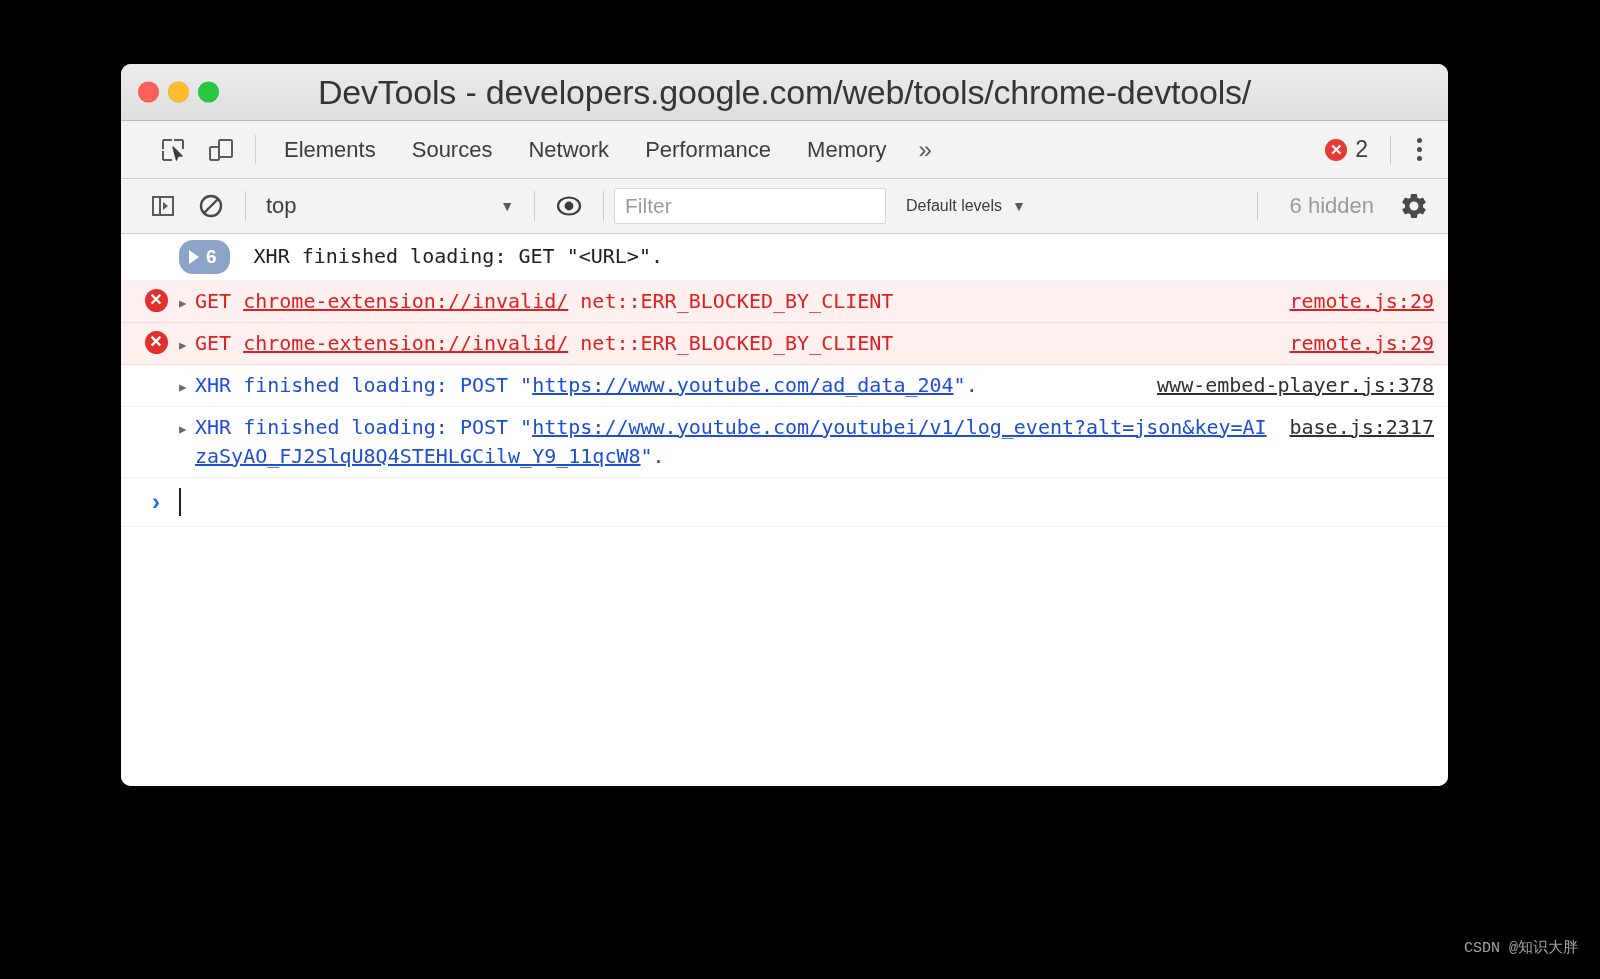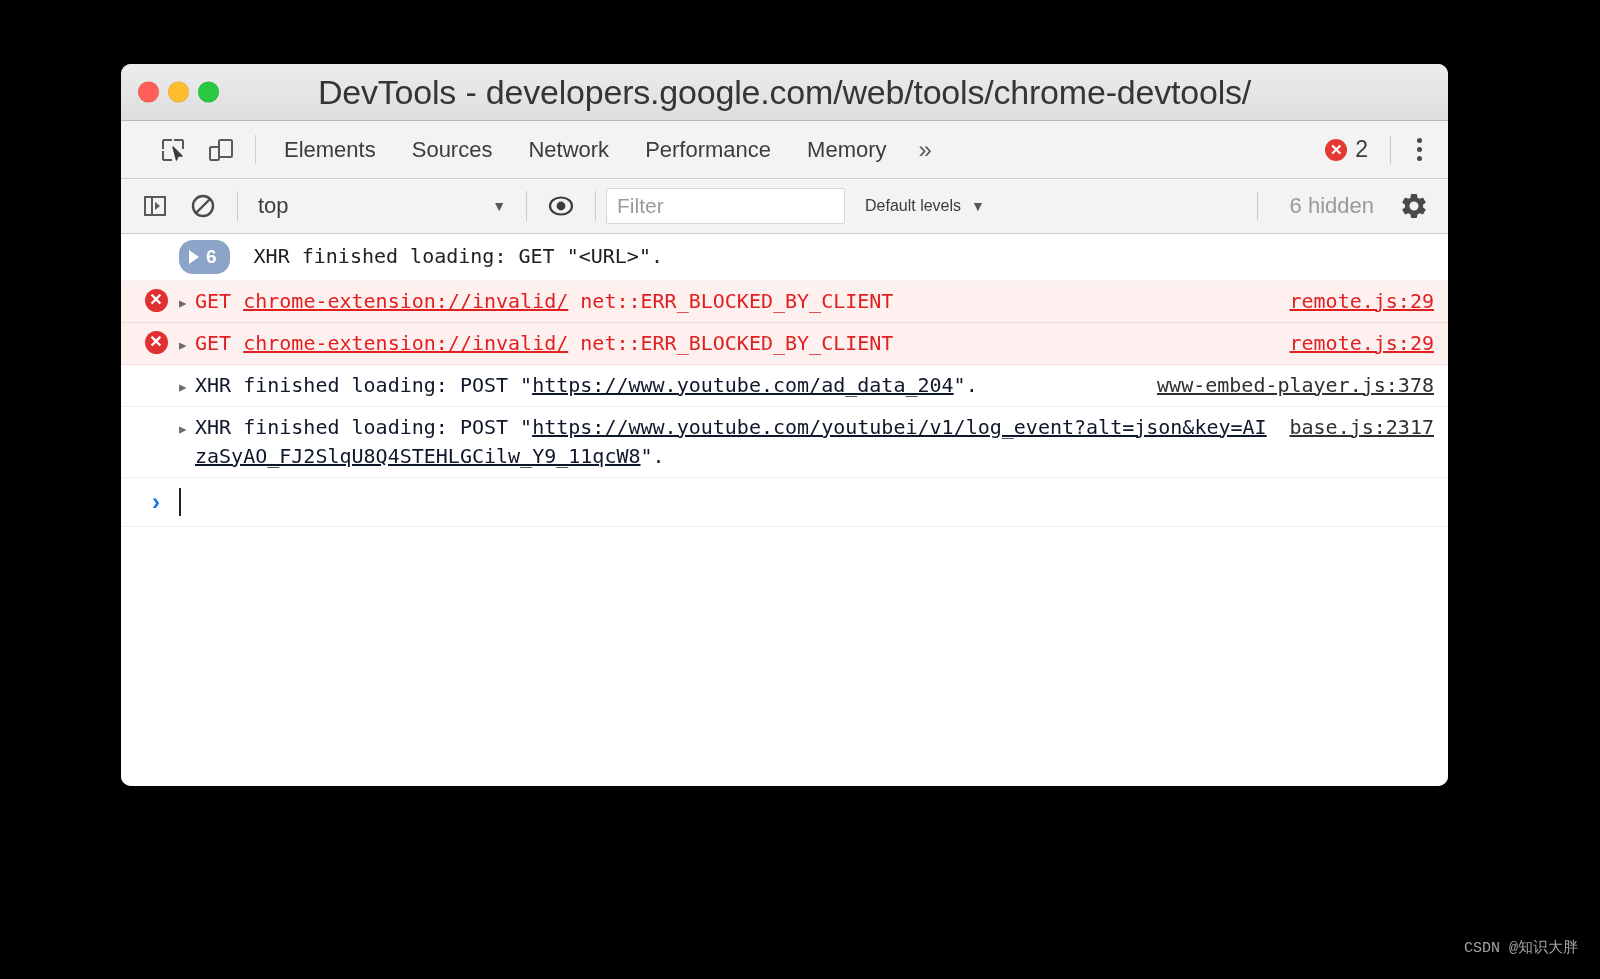--- a/index.html
+++ b/index.html
@@ -82,32 +82,32 @@
   .vsep { width: 1px; height: 28px; background: #c8c8c8; margin: 0 10px; }
   .kebab { display: flex; flex-direction: column; gap: 4px; padding: 0 16px; cursor: default; }
   .kebab i { width: 5px; height: 5px; background: #4a4a4a; border-radius: 50%; display: block; }
 
   
   .filterbar {
     height: 55px; flex: 0 0 55px;
     background: #f3f3f3;
     border-bottom: 1px solid #cdcdcd;
     display: flex; align-items: center;
-    padding-left: 10px;
+    padding-left: 18px;
   }
   .fb-btn { width: 48px; height: 55px; display: flex; align-items: center; justify-content: center; cursor: default; }
   .fb-sep { width: 1px; height: 30px; background: #cbcbcb; margin: 0 10px; }
   .ctx-select {
     display: flex; align-items: center; width: 268px; height: 36px;
     padding: 0 10px; cursor: default;
   }
   .ctx-label { font-size: 22px; color: #3c3c3c; }
   .caret { margin-left: auto; font-size: 14px; color: #5a5a5a; }
   .filter-input {
-    width: 239px; height: 36px; background: #ffffff; border: 1px solid #d6d6d6;
+    width: 272px; height: 36px; background: #ffffff; border: 1px solid #d6d6d6;
     border-radius: 2px; padding: 0 10px; font-size: 21px; color: #333;
     font-family: "Liberation Sans", sans-serif;
   }
   .filter-input::placeholder { color: #9b9b9b; }
   .levels { display: flex; align-items: center; gap: 10px; margin-left: 20px; cursor: default; }
   .levels span.txt { font-size: 16px; color: #3c3c3c; }
   .hidden-count { font-size: 22px; color: #9a9a9a; margin-left: 6px; }
   .fb-right { margin-left: auto; display: flex; align-items: center; padding-right: 10px; gap: 16px; }
 
   
@@ -141,21 +141,21 @@
   .errdot {
     width: 23px; height: 23px; border-radius: 50%; background: #e03030;
     color: #fff; font-size: 16px; font-weight: bold;
     display: flex; align-items: center; justify-content: center; line-height: 1;
     font-family: "Liberation Sans", sans-serif;
   }
   .disclosure {
     flex: 0 0 16px; color: #6b6b6b; font-size: 15px; padding-top: 5px;
     font-family: "Liberation Sans", sans-serif;
   }
-  .msg { flex: 1 1 auto; word-break: break-all; color: #0f172a; }
+  .msg { flex: 1 1 auto; word-break: break-all; color: #1d4ed8; }
   .msg.err { color: #e02020; }
   .msg .u { text-decoration: underline; }
   .src {
     flex: 0 0 auto; margin-left: 18px; text-align: right;
     text-decoration: underline; white-space: nowrap;
   }
   .src.err { color: #e02020; }
   .src.norm { color: #303030; }
 
   .group-text { margin-left: 24px; color: #202124; }

